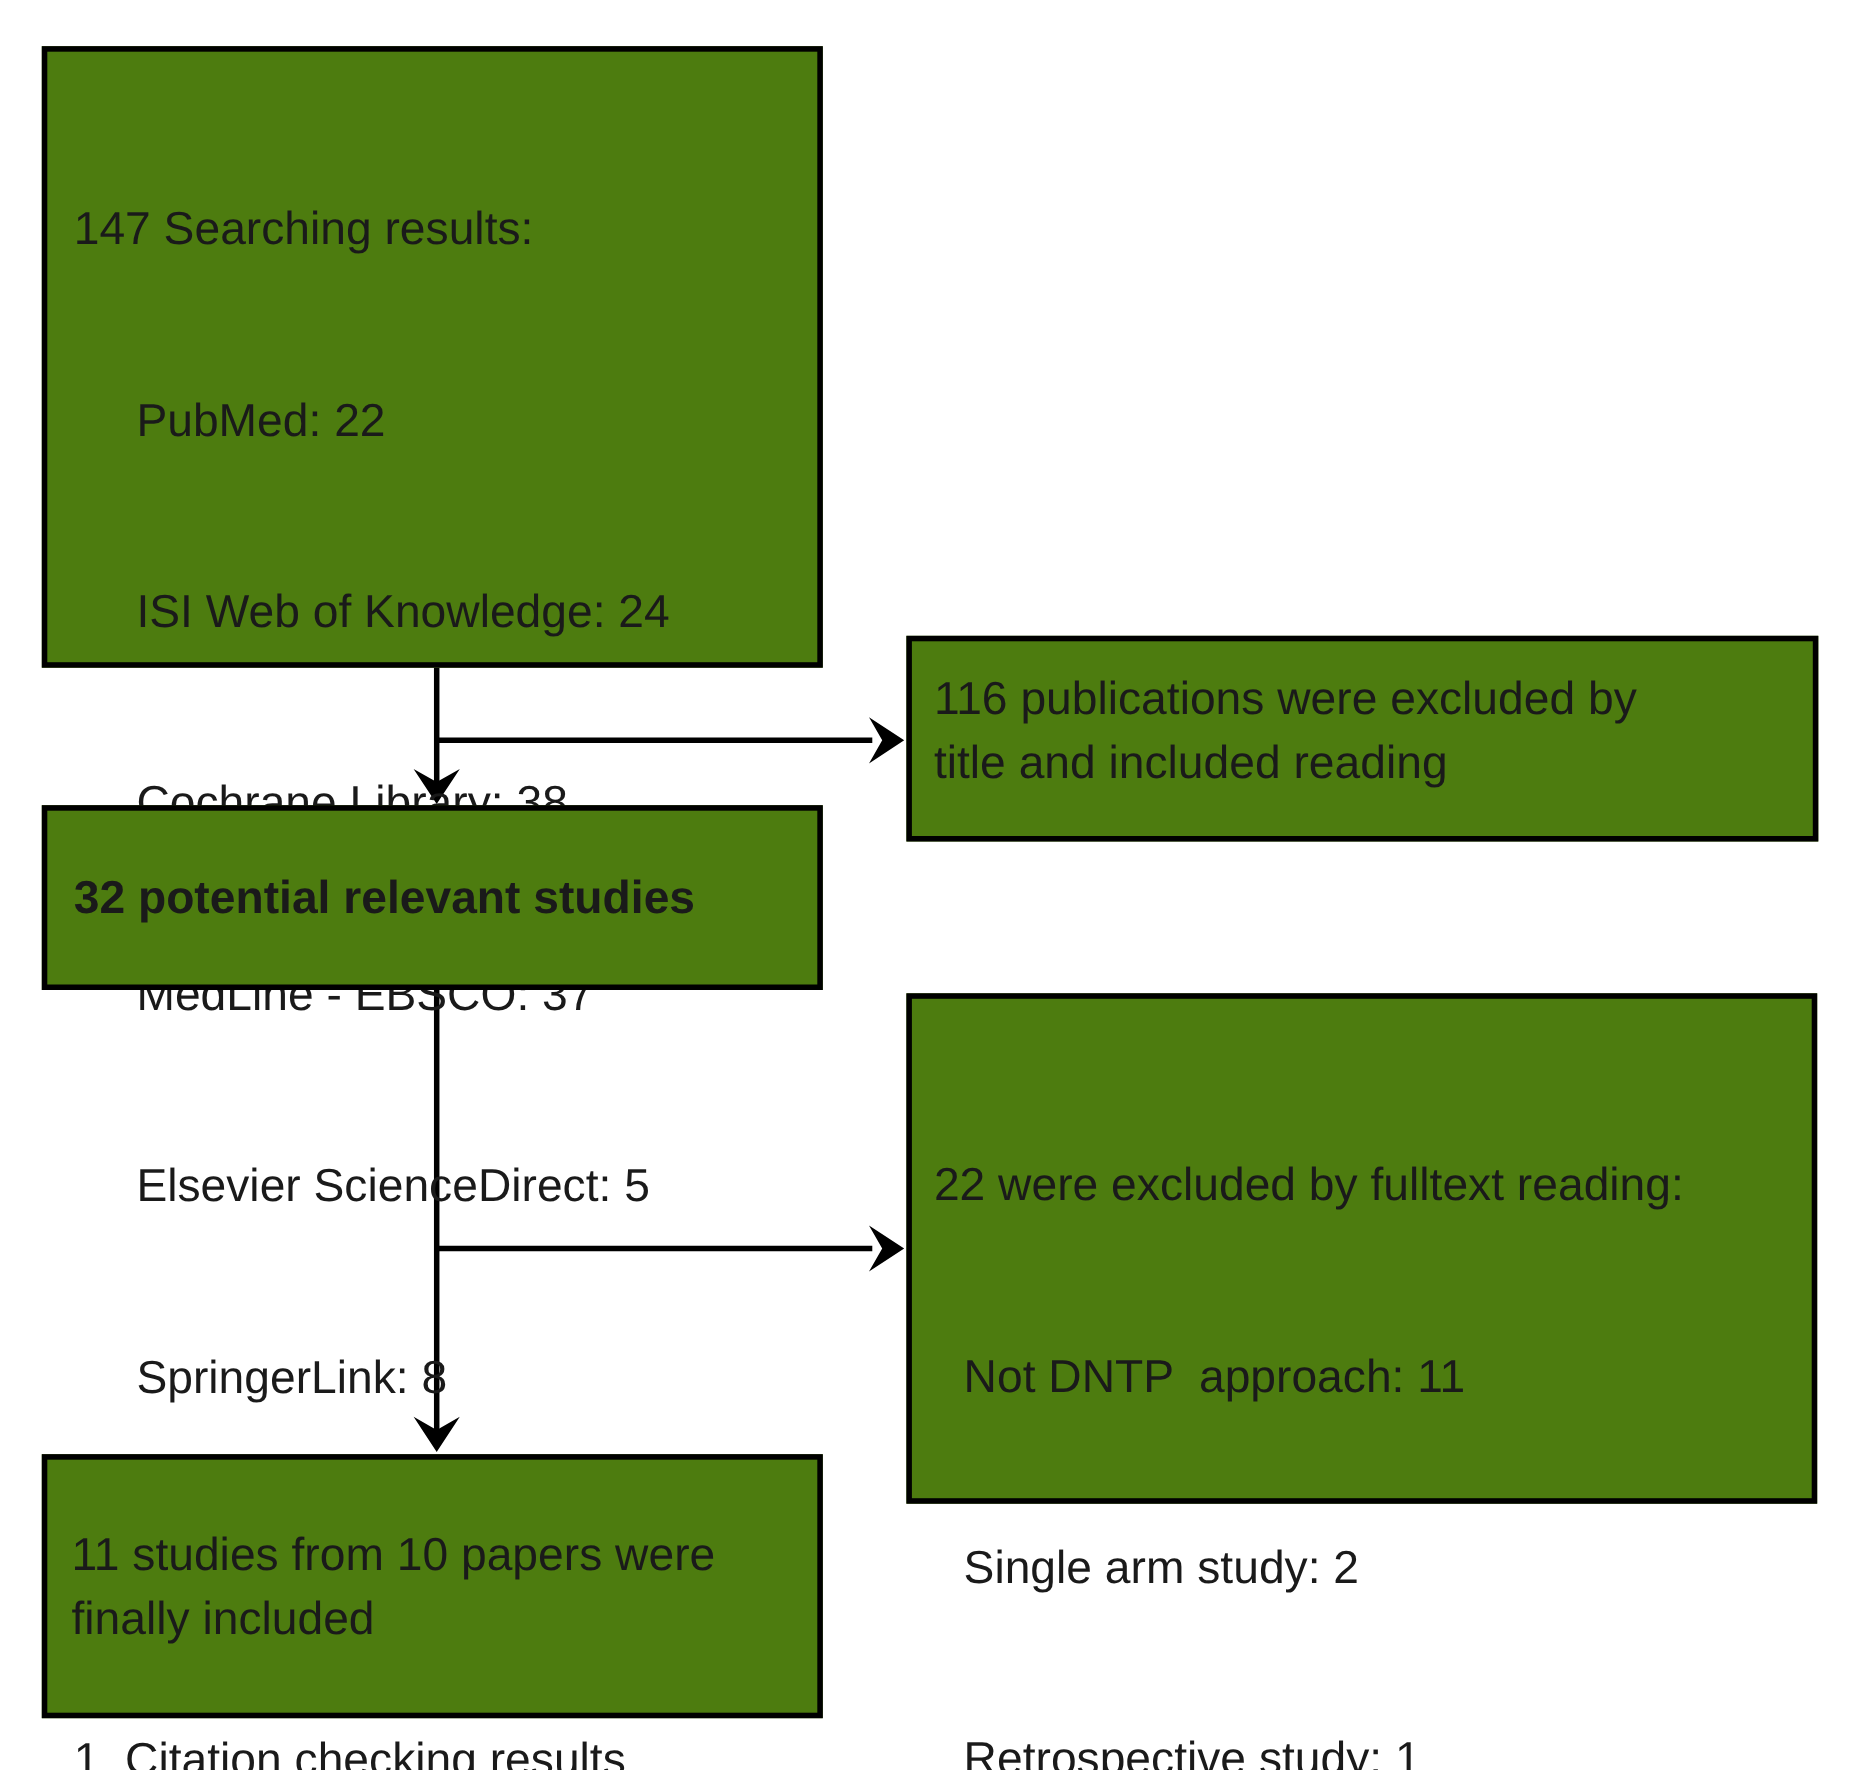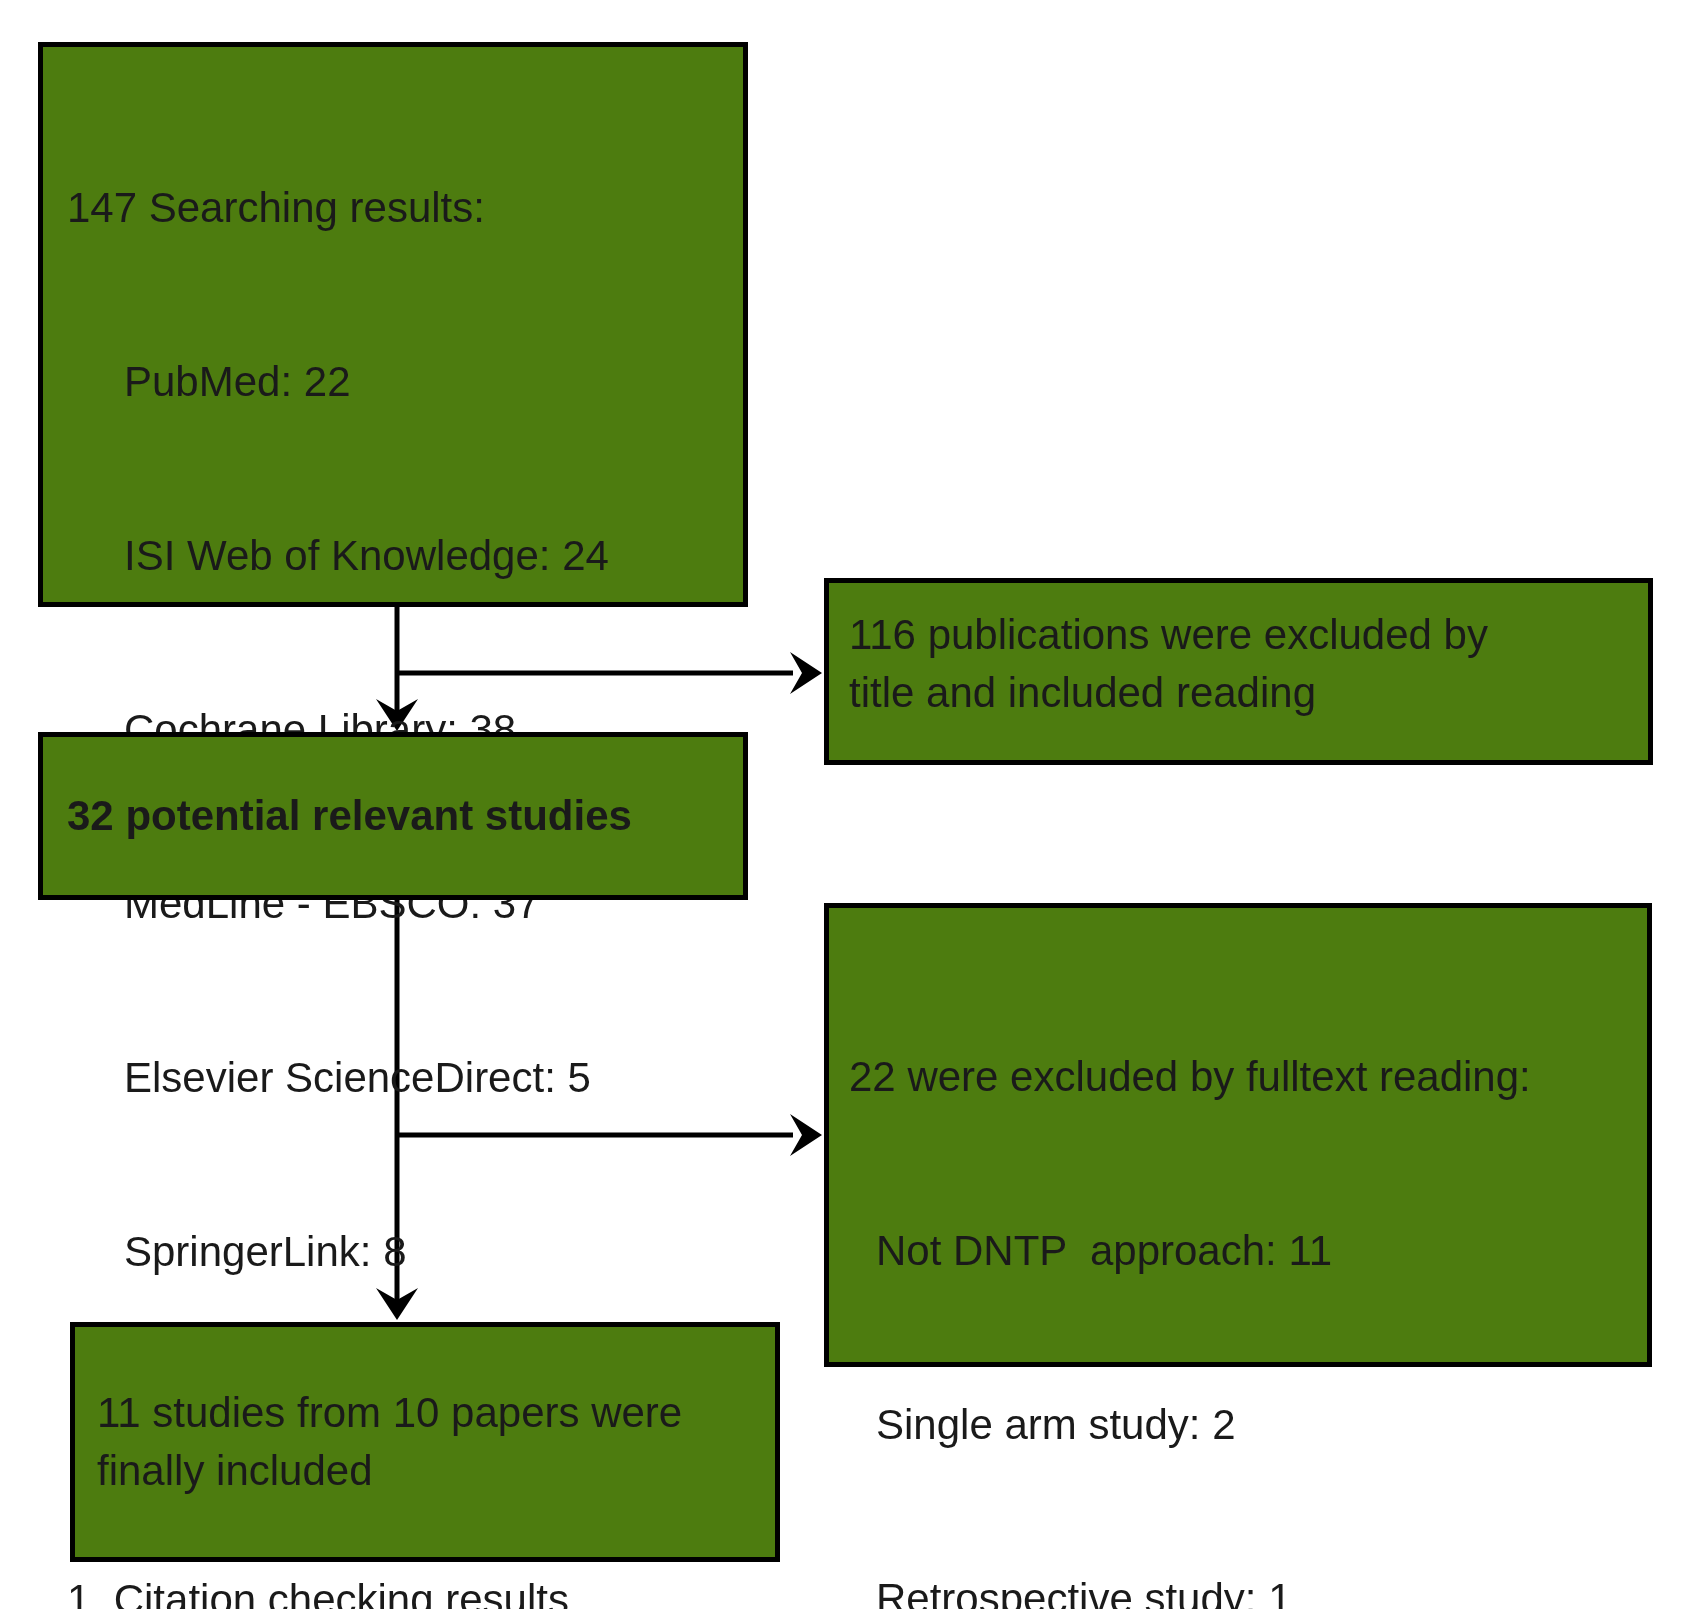--- a/index.html
+++ b/index.html
@@ -45,21 +45,20 @@
   }
   .box-excluded-2 {
     left: 824px; top: 903px; width: 828px; height: 464px;
     padding: 24px 2px 0 20px;
   }
   .box-excluded-2 .indent { margin-left: 27px; }
   .box-included {
     left: 38px; top: 1322px; width: 710px; height: 240px;
     display: flex; flex-direction: column; justify-content: center;
     padding: 0 14px 0 22px;
-    margin-left: 32px;
   }
 </style>
 </head>
 <body>
 
 <div class="canvas">
 
   <svg class="connectors" width="1694" height="1609" viewBox="0 0 1694 1609" aria-hidden="true">
     <g stroke="#000000" stroke-width="5" fill="none">
       <path d="M397,607 V712"></path>

